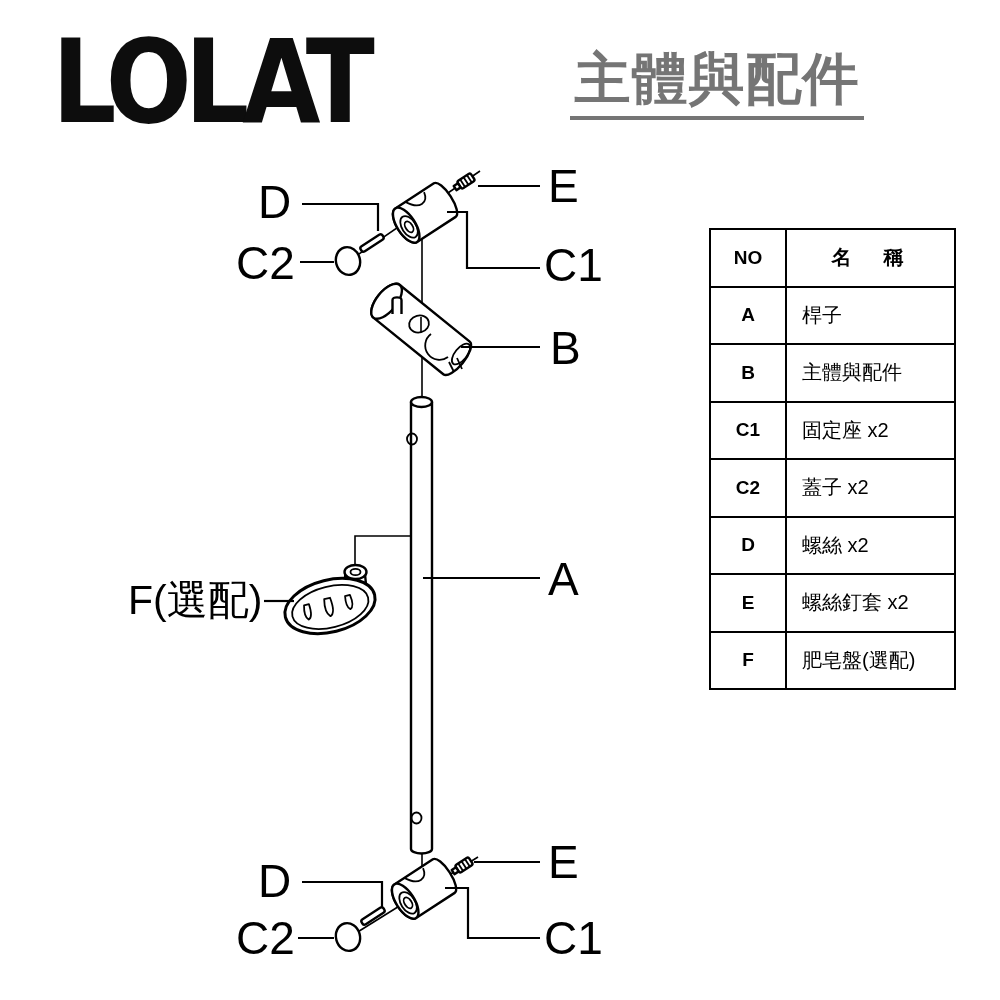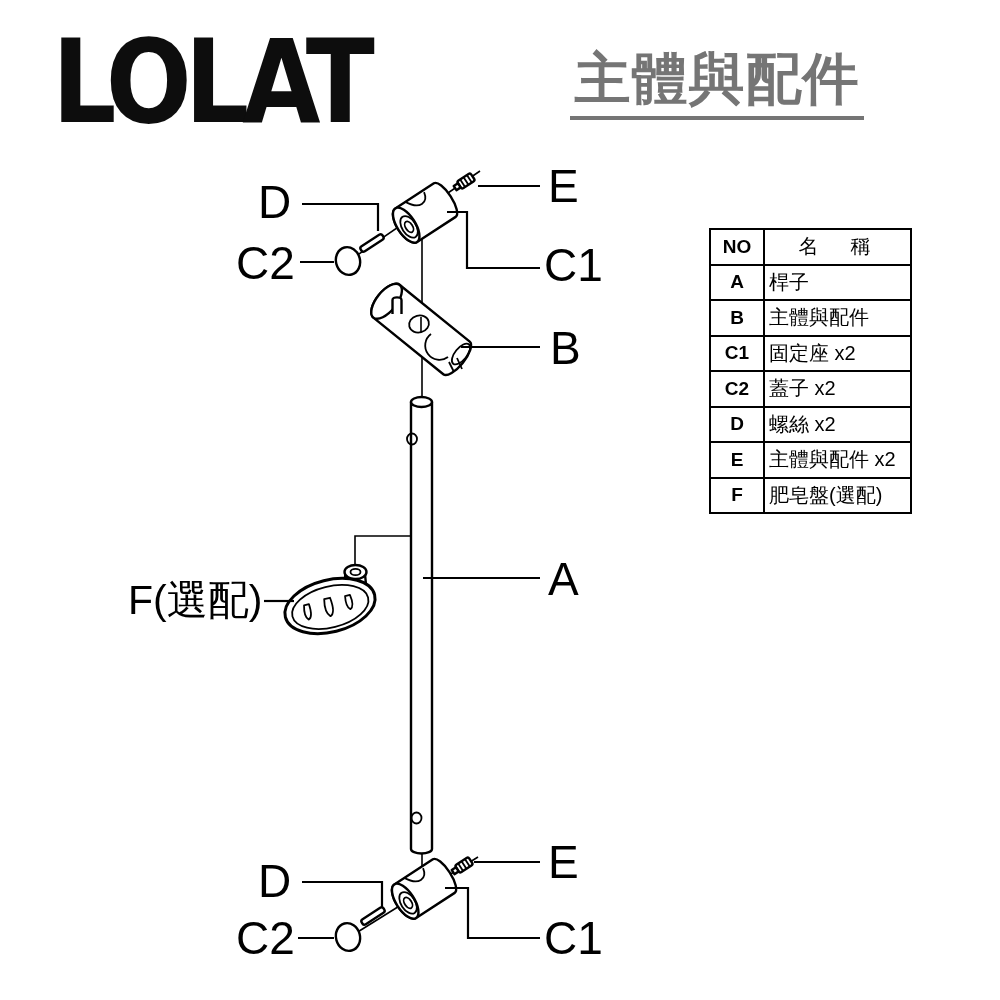--- a/index.html
+++ b/index.html
@@ -27,26 +27,26 @@
   .partThin{fill:none;stroke:#000;stroke-width:1.8;stroke-linejoin:round;}
   .thin{fill:none;stroke:#000;stroke-width:1.6;}
   .call{fill:none;stroke:#000;stroke-width:2.2;}
   .lbl{font-family:"Liberation Sans","DejaVu Sans",sans-serif;font-size:46px;fill:#000;}
   .lblF{font-family:"Liberation Sans","DejaVu Sans",sans-serif;font-size:41px;fill:#000;}
   table.parts{
     position:absolute;left:709px;top:228px;width:181px;
     border-collapse:collapse;table-layout:fixed;
   }
   table.parts td{
-    border:2px solid #000;height:25.5px;padding:4px;line-height:1.05;
+    border:2px solid #000;height:25.5px;padding:15px;line-height:1.05;
     overflow:hidden;white-space:nowrap;
   }
   td.no{width:44px;text-align:center;font-weight:bold;font-size:19px;}
   td.name{width:137px;font-size:20px;padding-left:5px;}
-  td.nameHead{text-align:center;font-weight:normal;letter-spacing:6px;}
+  td.nameHead{text-align:center;font-weight:bold;letter-spacing:6px;}
 </style>
 </head>
 <body>
 
 <div class="logo">LOLAT</div>
 <div class="title">主體與配件</div>
 
 <svg class="diagram" width="1000" height="1000" viewBox="0 0 1000 1000">
   <defs>
     <g id="g-mount">
@@ -180,20 +180,20 @@
     <tr>
       <td class="no">C2</td>
       <td class="name">蓋子 x2</td>
     </tr>
     <tr>
       <td class="no">D</td>
       <td class="name">螺絲 x2</td>
     </tr>
     <tr>
       <td class="no">E</td>
-      <td class="name">主體與配件 x2</td>
+      <td class="name">螺絲釘套 x2</td>
     </tr>
     <tr>
       <td class="no">F</td>
       <td class="name">肥皂盤(選配)</td>
     </tr>
   </tbody>
 </table>
 
 </body></html>

